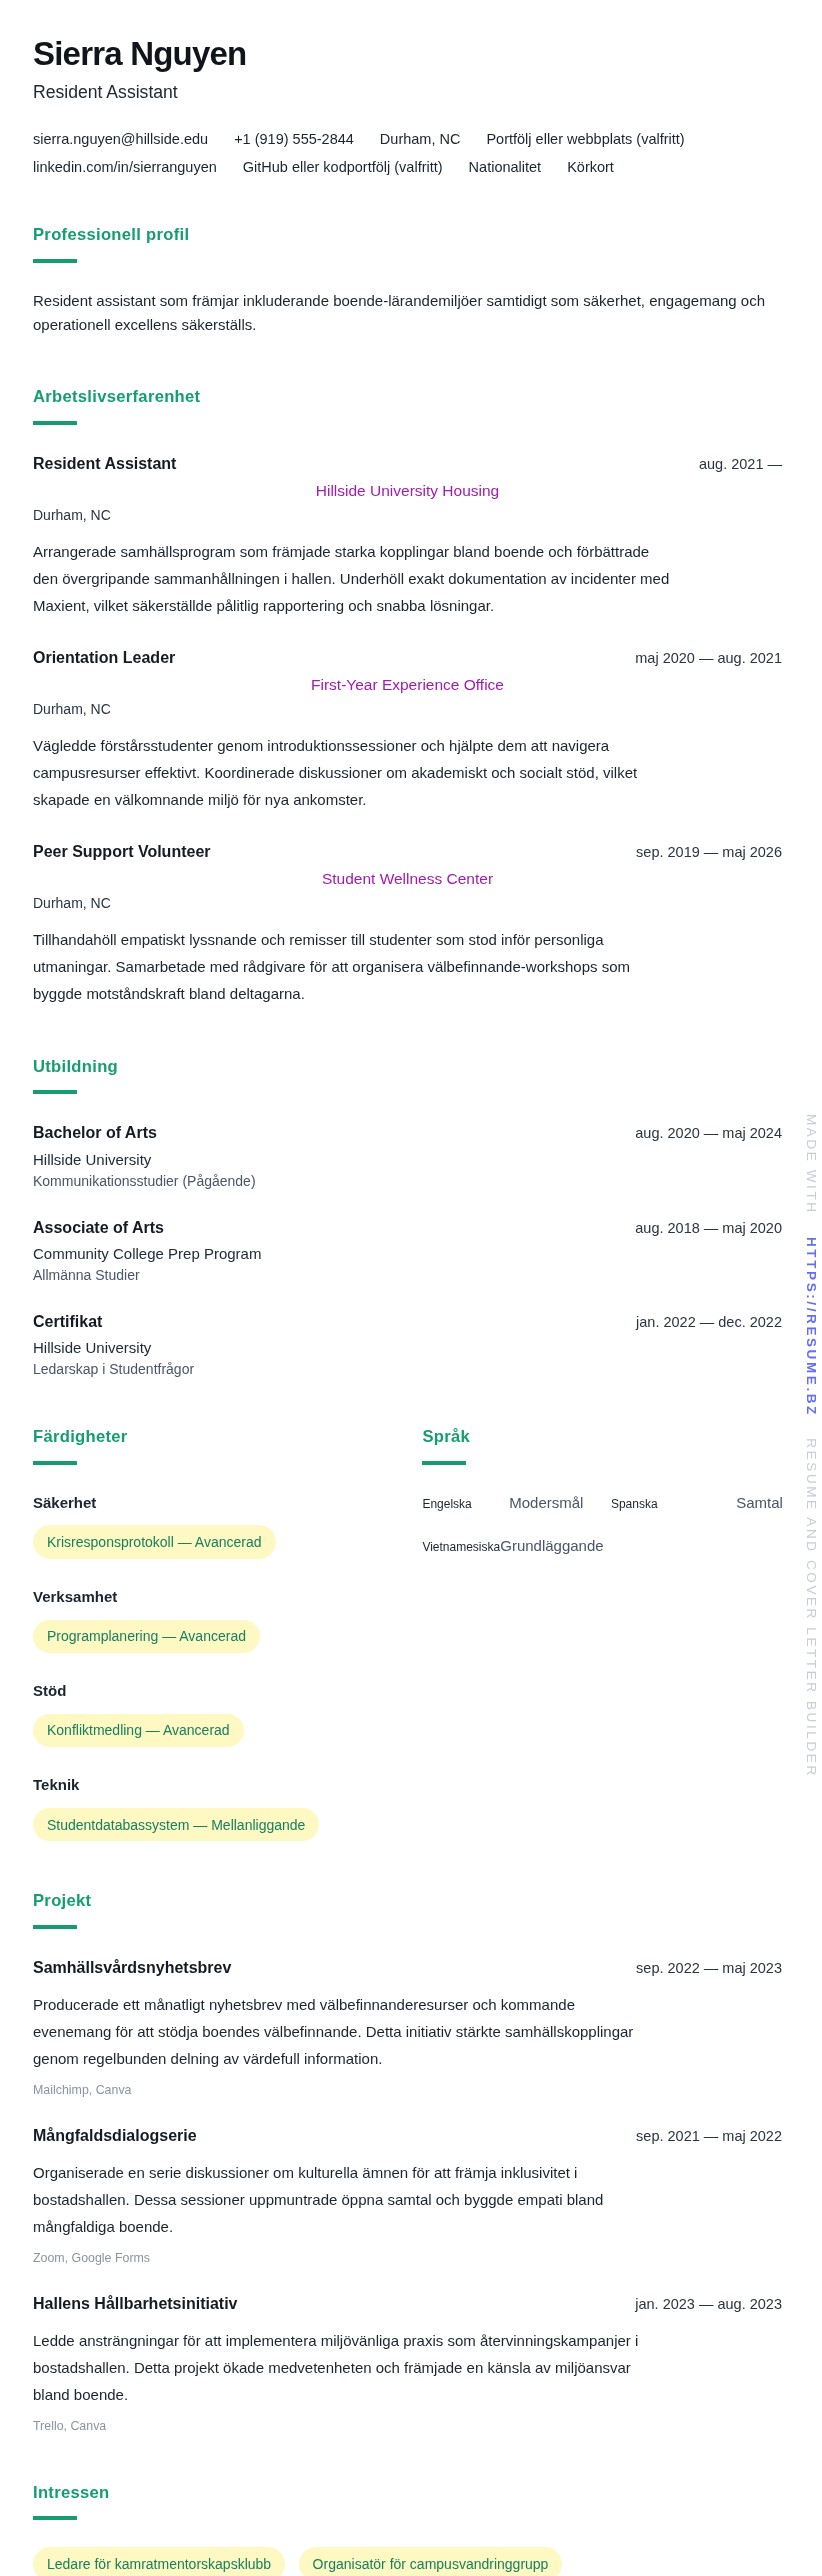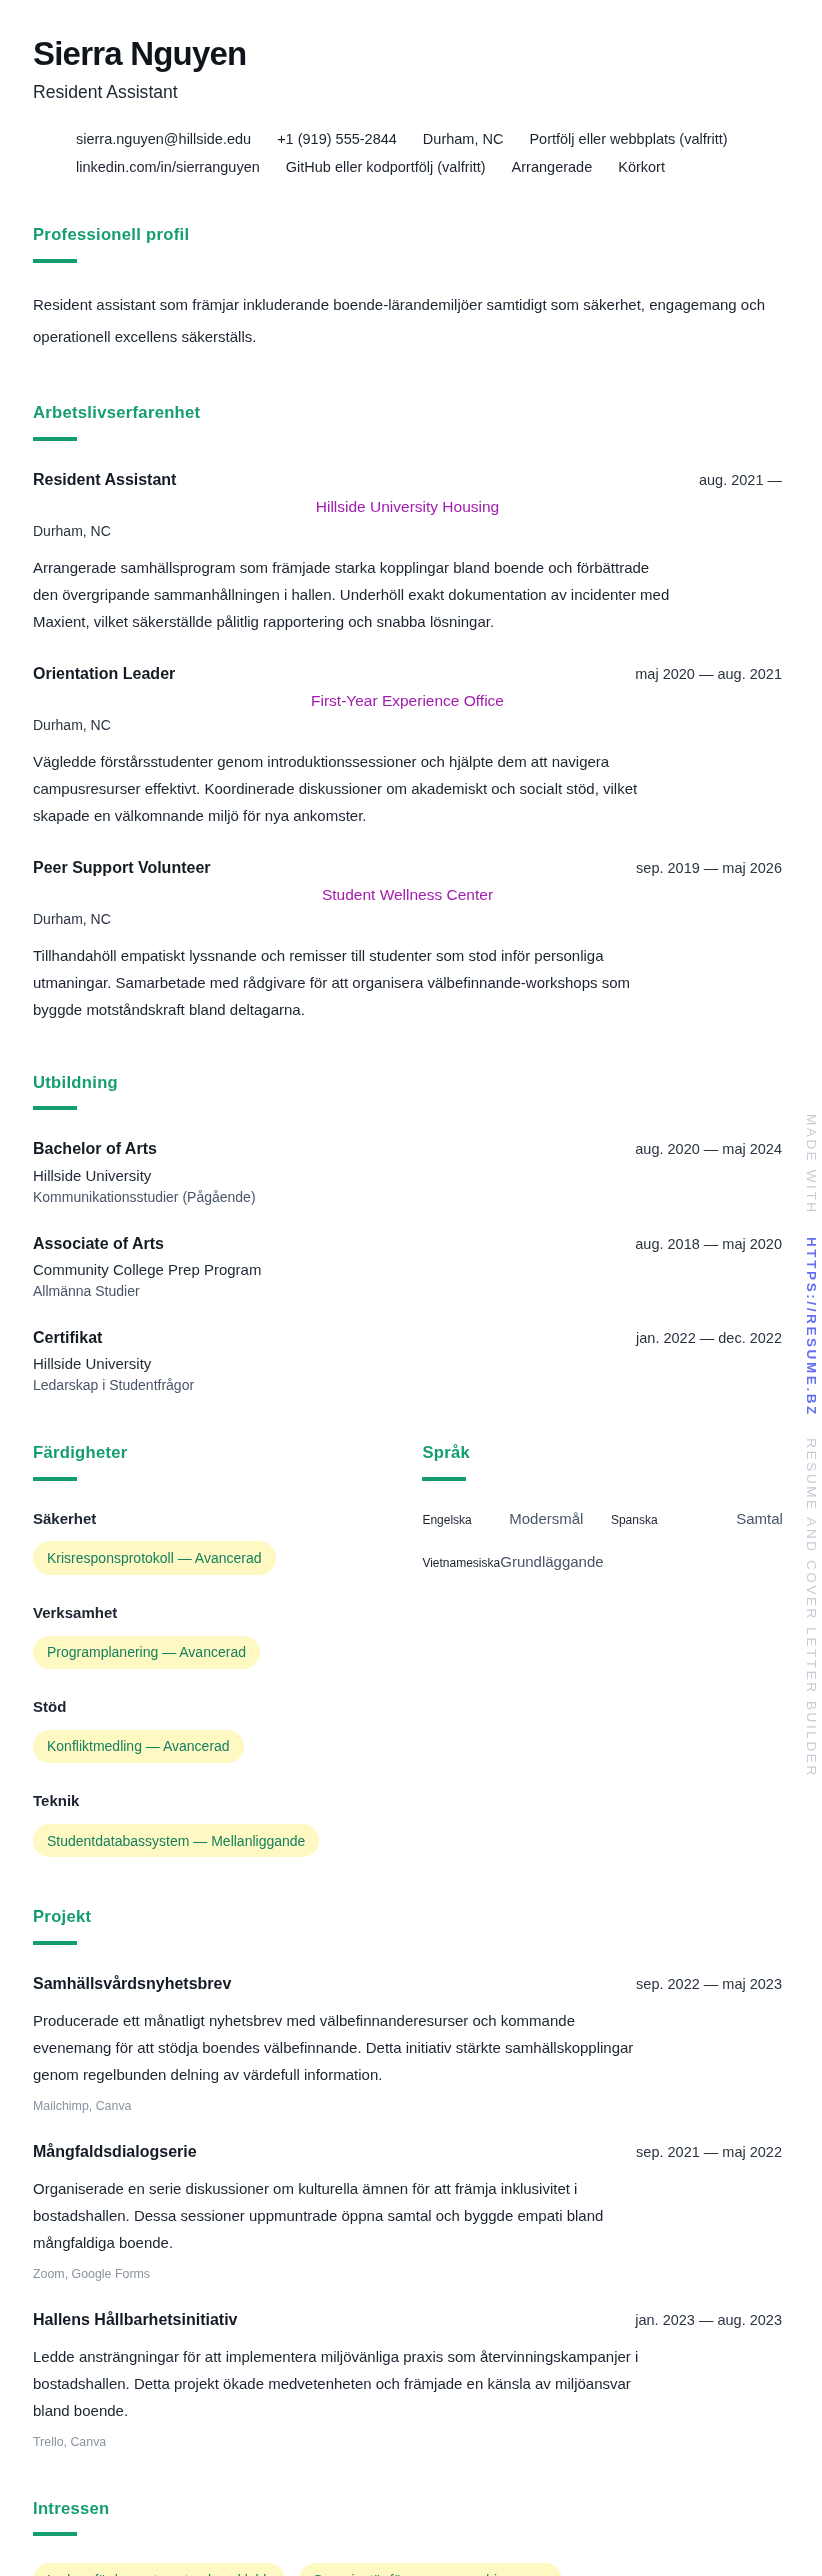--- a/index.html
+++ b/index.html
@@ -8,31 +8,31 @@
     width: 823px; height: 2576px;
     overflow: hidden; position: relative;
     font-family: "Liberation Sans", sans-serif;
     color: #1b2430;
   }
   .page { padding: 36px 41px 0 33px; }
 
   
   .name { font-size: 33px; font-weight: 800; letter-spacing: -0.8px; color: #10151c; line-height: 1.08; }
   .role { margin-top: 10.4px; font-size: 17.6px; color: #202a36; }
-  .contact { margin-top: 28px; margin-left: 43px; }
+  .contact { margin-top: 28px; }
   .contact-row { display: flex; column-gap: 26px; font-size: 14.5px; color: #1c2430; }
   .contact-row + .contact-row { margin-top: 12.4px; }
   .contact-row span { white-space: nowrap; }
 
   
   .section { margin-top: 50px; }
   .sec-head { font-size: 16.6px; font-weight: 700; letter-spacing: 0.3px; color: #149e70; }
   .sec-bar { width: 44px; height: 4.1px; background: #149e70; margin-top: 13.5px; border-radius: 0.5px; }
 
-  .profile-text { margin-top: 26px; font-size: 15px; line-height: 32px; color: #1b2430; max-width: 756px; }
+  .profile-text { margin-top: 26px; font-size: 15px; line-height: 24px; color: #1b2430; max-width: 756px; }
 
   .entry { margin-top: 30px; }
   .entry-row { display: flex; justify-content: space-between; align-items: baseline; }
   .entry-title { font-size: 16px; font-weight: 700; color: #141b24; }
   .entry-date { font-size: 14.5px; color: #2b3442; white-space: nowrap; }
   .company { margin-top: 9.3px; font-size: 15.5px; color: #a21caf; text-align: center; }
   .loc { margin-top: 7.3px; font-size: 14px; color: #2b3442; }
   .desc { margin-top: 14.5px; font-size: 15px; line-height: 27px; color: #1b2430; max-width: 642px; }
   .institution { margin-top: 8.3px; font-size: 15px; color: #222c38; }
   .field { margin-top: 5px; font-size: 14px; color: #4a5568; }
@@ -83,21 +83,21 @@
     <div class="contact">
       <div class="contact-row">
         <span>sierra.nguyen@hillside.edu</span>
         <span>+1 (919) 555-2844</span>
         <span>Durham, NC</span>
         <span>Portfölj eller webbplats (valfritt)</span>
       </div>
       <div class="contact-row">
         <span>linkedin.com/in/sierranguyen</span>
         <span>GitHub eller kodportfölj (valfritt)</span>
-        <span>Arrangerade</span>
+        <span>Nationalitet</span>
         <span>Körkort</span>
       </div>
     </div>
   </div>
 
   <div class="section">
     <div class="sec-head">Professionell profil</div>
     <div class="sec-bar"></div>
     <p class="profile-text">Resident assistant som främjar inkluderande boende-lärandemiljöer samtidigt som säkerhet, engagemang och operationell excellens säkerställs.</p>
   </div>

